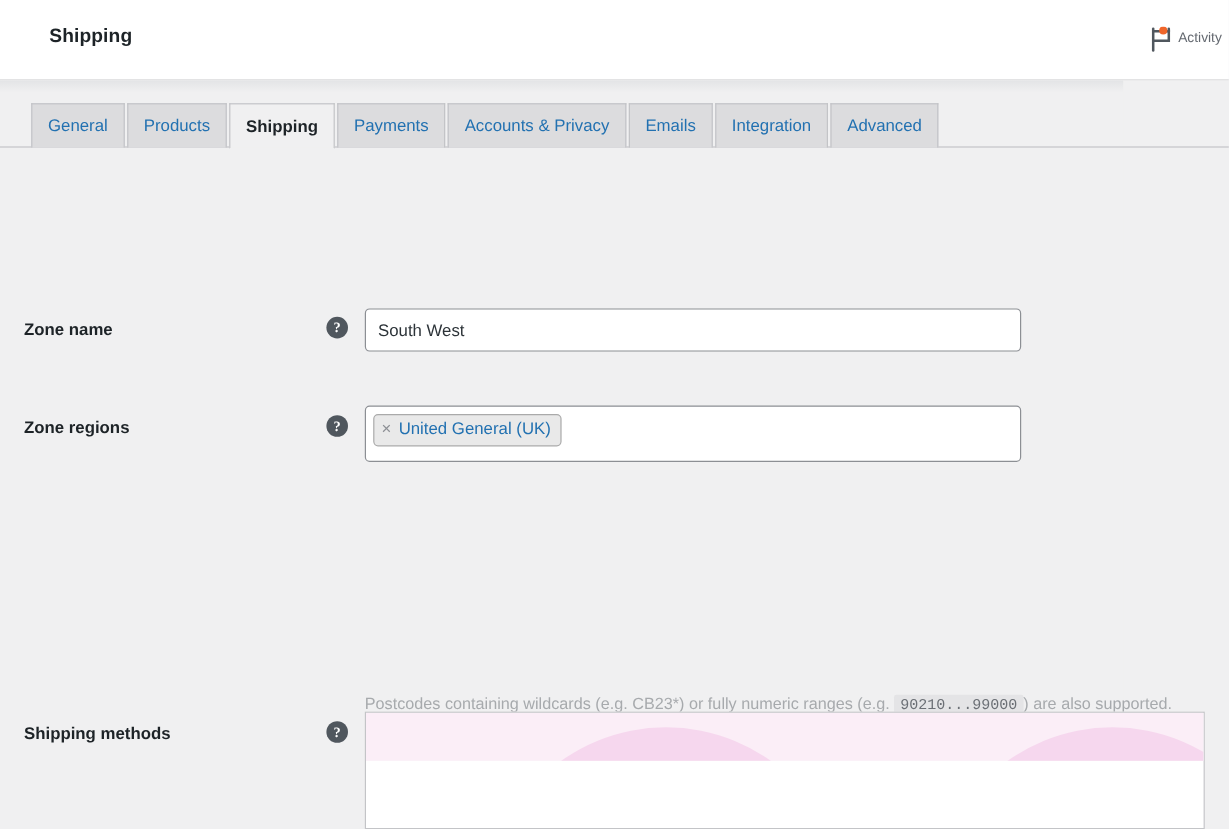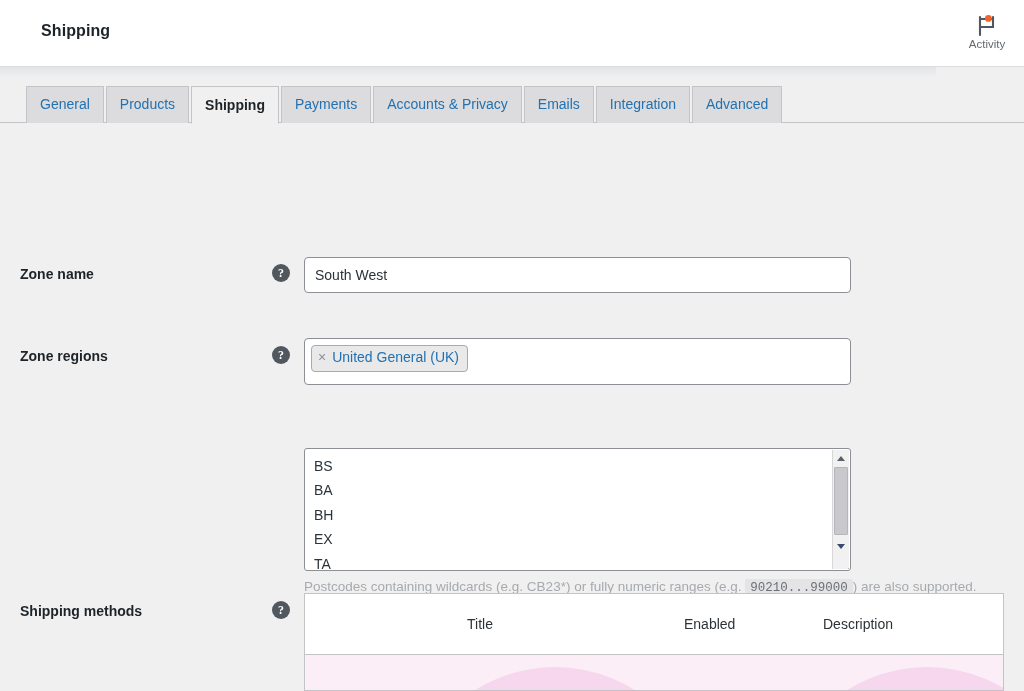--- a/index.html
+++ b/index.html
@@ -20,21 +20,21 @@
     border-bottom: 1px solid #dcdcde;
   }
   .topbar-title {
     position: absolute; left: 41px; top: 22px;
     font-size: 16px; font-weight: 600; color: #1d2327;
     letter-spacing: .1px;
   }
   .activity-btn {
     position: absolute; right: 0px; top: 0px;
     width: 74px; height: 66px;
-    display: flex; flex-direction: column;
+    display: flex; flex-direction: row;
     align-items: center; justify-content: center;
     gap: 2px;
     cursor: pointer;
   }
   .flag-wrap { position: relative; width: 24px; height: 22px; }
   .activity-label {
     font-size: 11.5px; color: #646970; line-height: 1;
     white-space: nowrap;
   }
 
@@ -305,62 +305,34 @@
     <div class="form-label" style="top:10px;">Zone regions</div>
     <div class="help-tip" style="top:8px;">?</div>
 
     <div class="select2-field" style="left:304px; top:0px; width:547px; height:47px;">
       <span class="s2-tag">
         <span class="s2-remove">×</span>
           <span>United General (UK)</span>
       </span>
     </div>
 
-    <div class="postcode-box" style="left:304px; top:110px; width:547px; height:123px;">
-      <div class="postcode-list">
-        <div>BS</div>
-        <div>BA</div>
-        <div>BH</div>
-        <div>EX</div>
-        <div>TA</div>
-      </div>
-      <div class="pc-scrollbar">
-        <div class="pc-arrow up">
-            <span class="tri up"></span>
-          </div>
-        <div class="pc-thumb"></div>
-        <div class="pc-arrow down">
-            <span class="tri down"></span>
-          </div>
-      </div>
-      <div class="pc-grip">
-        <i style="width:18px; bottom:2px;  right:-2px;"></i>
-        <i style="width:12px; bottom:2px;  right:-5px;"></i>
-
-      </div>
-    </div>
 
     <div class="desc-text" style="left:304px; top:238px;">
       <span>Postcodes containing wildcards (e.g. CB23*) or fully numeric ranges (e.g.</span>
       <span class="code-chip">90210...99000</span><span>) are also supported. Please see the shipping zones</span>
       <a href="#">documentation</a>
       <span>for more information.</span>
     </div>
   </div>
 
   <div class="form-row" style="top:527px;height:97px;border-radius:25px;">
     <div class="form-label" style="top:9px;">Shipping methods</div>
     <div class="help-tip" style="top:7px;">?</div>
 
     <div class="methods-table" style="left:304px; top:-1px; width:700px; height:98px;">
-      <div class="methods-head">
-        <div class="mh" style="left:162px;">Title</div>
-        <div class="mh" style="left:379px;">Enabled</div>
-        <div class="mh" style="left:518px;">Description</div>
-      </div>
       <div class="methods-body">
         <div class="blob" style="left:100px; top:12px; width:300px; height:300px;"></div>
         <div class="blob" style="left:472px; top:12px; width:300px; height:300px;"></div>
       </div>
     </div>
   </div>
 
 </div>
 
 </body></html>

